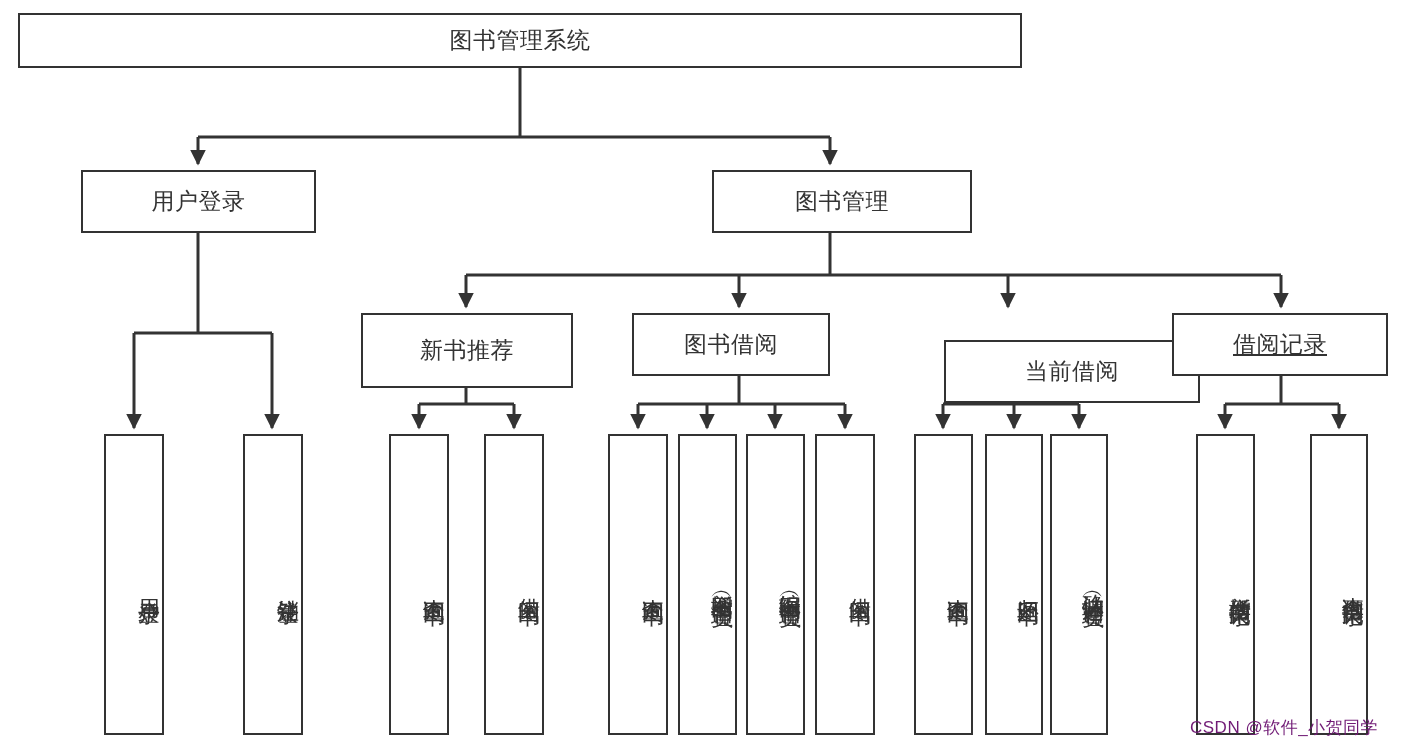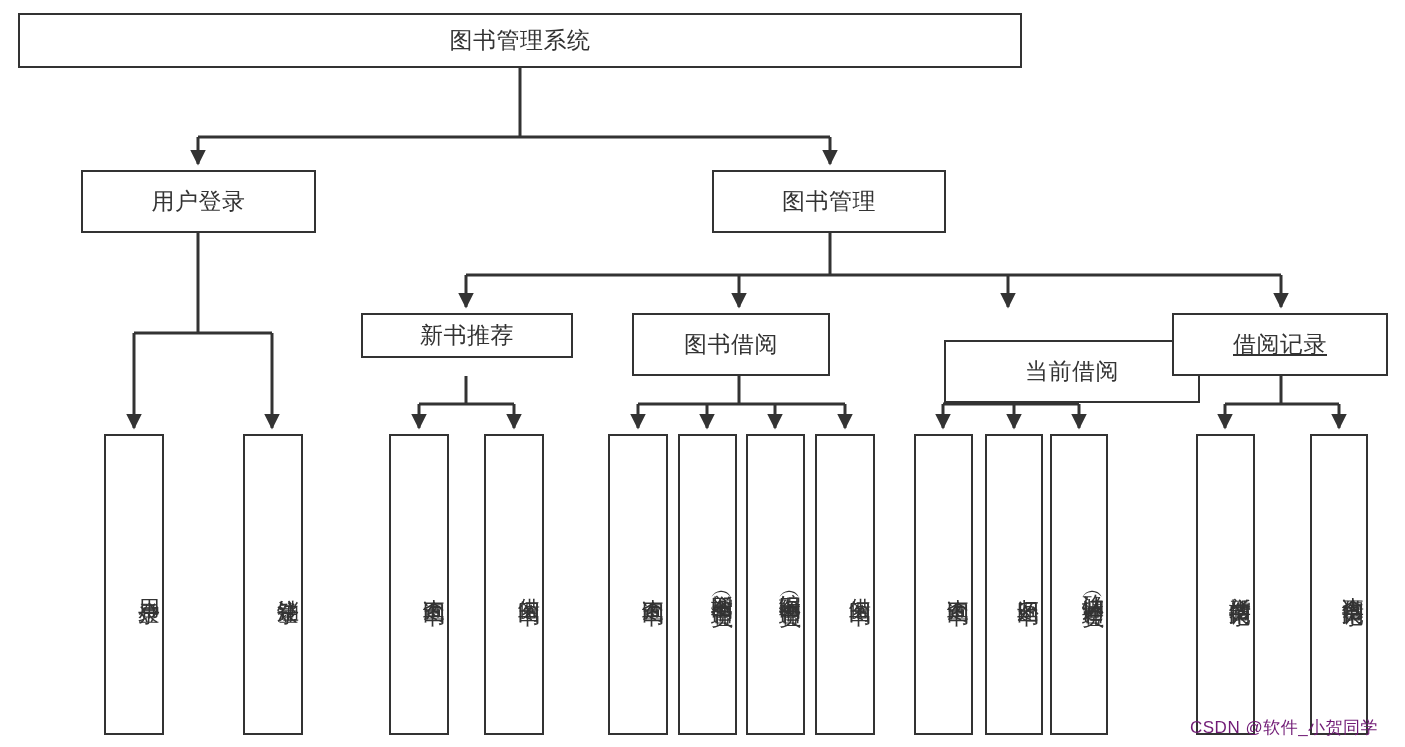--- a/index.html
+++ b/index.html
@@ -131,25 +131,25 @@
   </svg>
 
   <div class="node node-root" style="left:18px; top:13px; width:1004px; height:55px;">
     <span class="node-label">图书管理系统</span>
   </div>
 
   <div class="node node-h" style="left:81px; top:170px; width:235px; height:63px;">
     <span class="node-label">用户登录</span>
   </div>
 
-  <div class="node node-h" style="left:712px; top:170px; width:234px; height:63px;">
+  <div class="node node-h" style="left:712px; top:170px; width:260px; height:63px;">
     <span class="node-label">图书管理</span>
   </div>
 
-  <div class="node node-h" style="left:361px; top:313px; width:212px; height:45px;">
+  <div class="node node-h" style="left:361px; top:313px; width:212px; height:75px;">
     <span class="node-label">新书推荐</span>
   </div>
 
   <div class="node node-h" style="left:632px; top:313px; width:198px; height:63px;">
     <span class="node-label">图书借阅</span>
   </div>
 
   <div class="node node-h" style="left:944px; top:313px; width:256px; height:63px;margin-top:27px;">
     <span class="node-label">当前借阅</span>
   </div>

